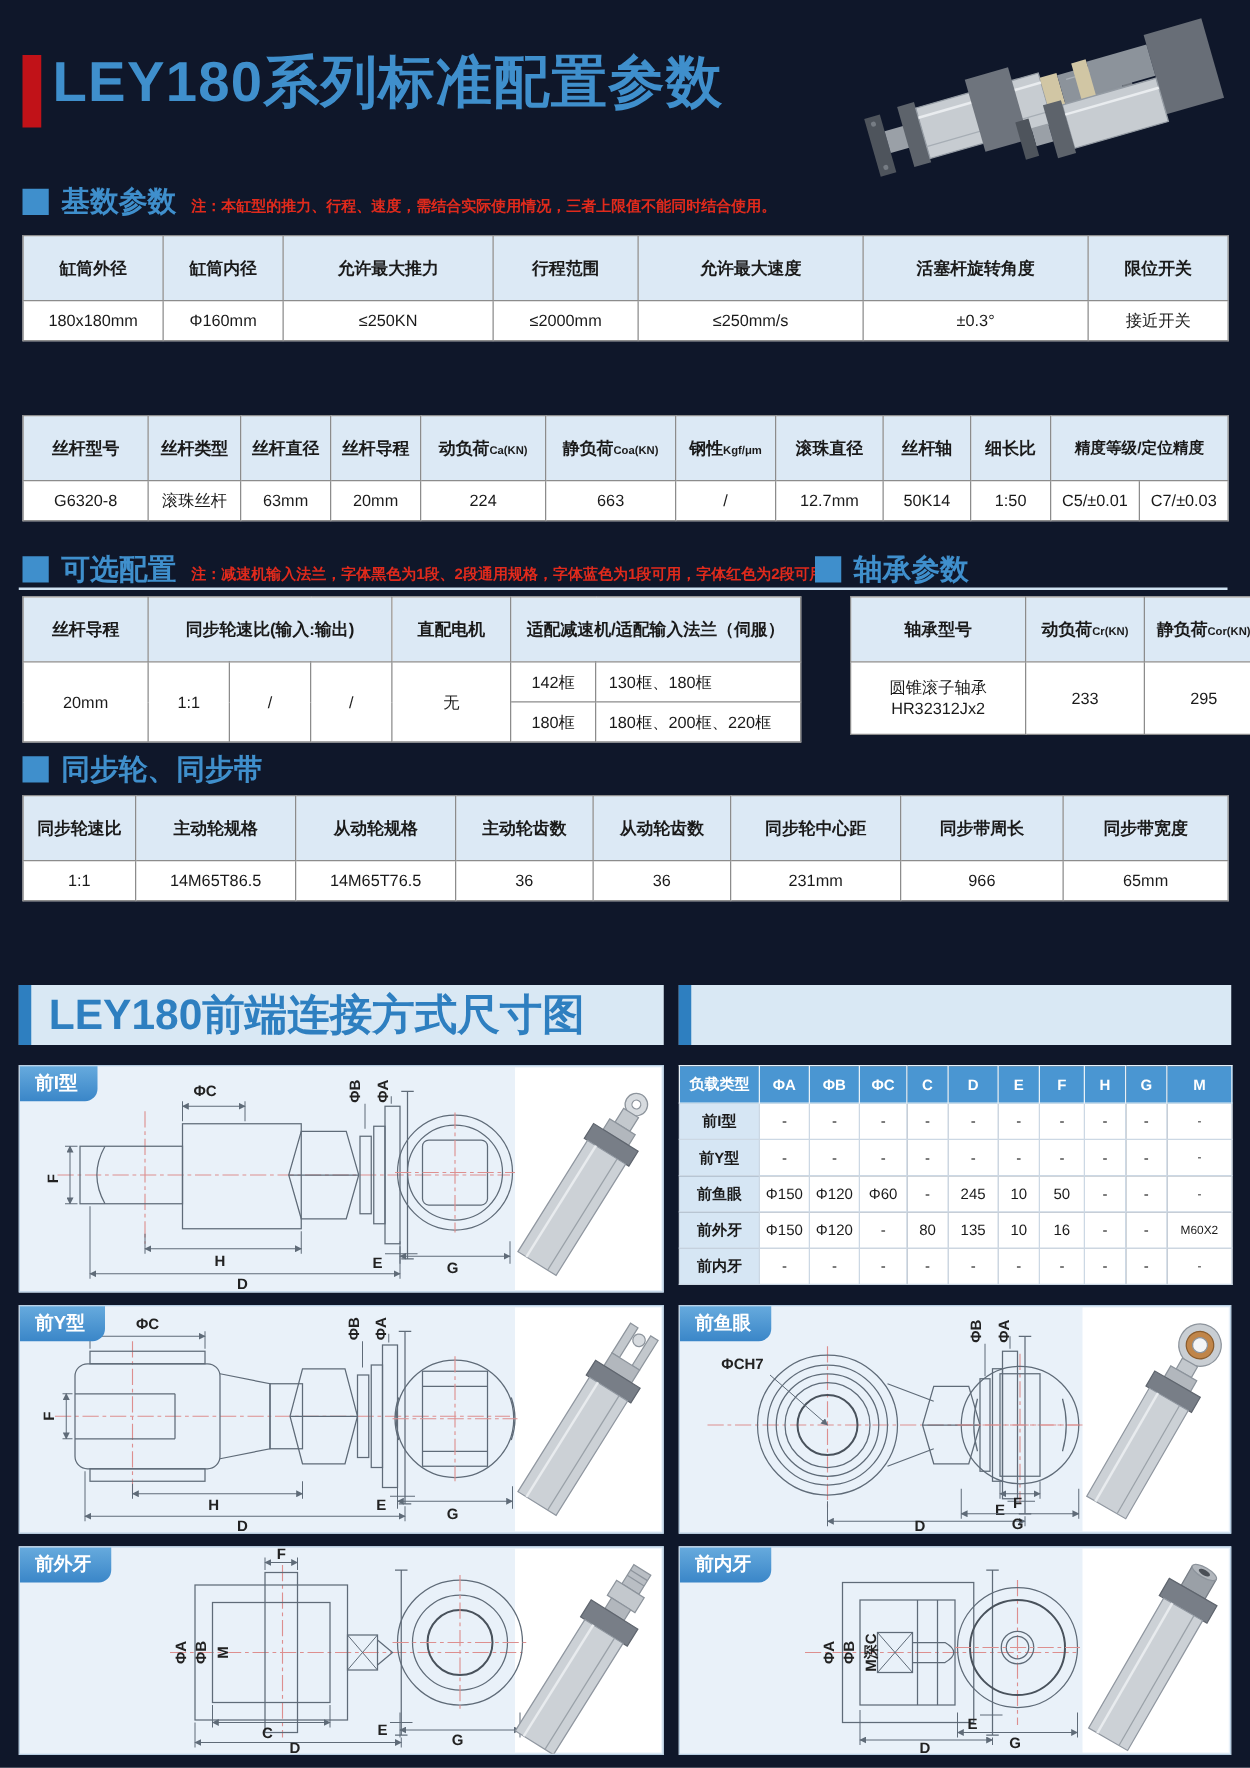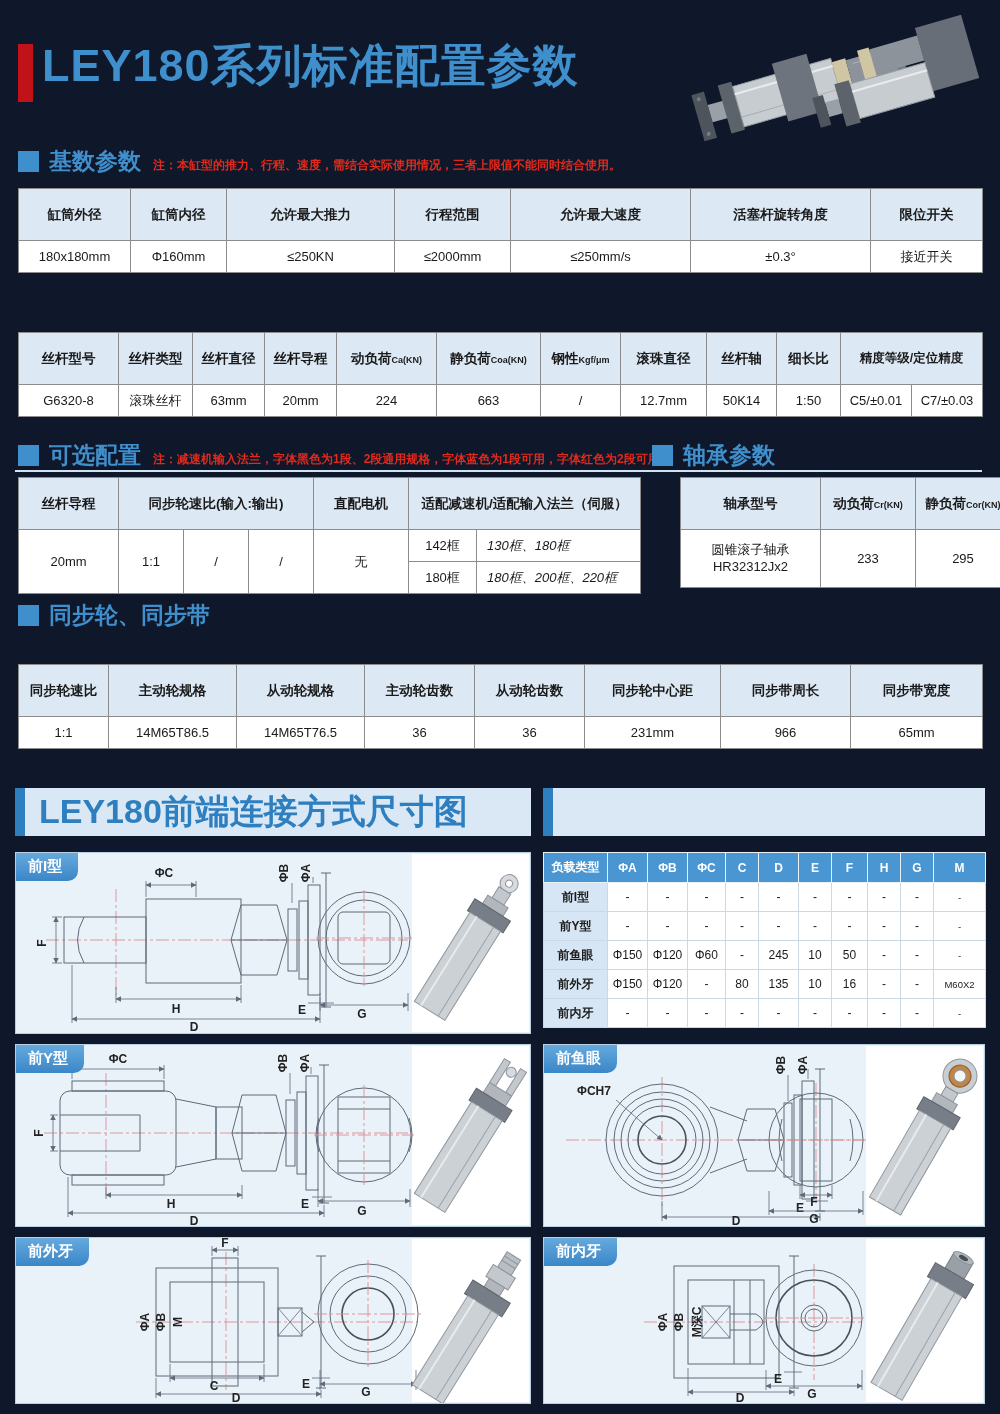--- a/index.html
+++ b/index.html
@@ -19,21 +19,21 @@
   .sec-title { font-size:23px; font-weight:bold; color:#3f8fcc; white-space:nowrap; }
   .sec-note { font-size:12px; font-weight:bold; color:#e02a1c; margin-left:12px; margin-top:8px; white-space:nowrap; }
   .sep-line { position:absolute; left:15px; width:967px; height:2px; background:#cfe2f1; }
 
   
   table.spec { position:absolute; border-collapse:collapse; table-layout:fixed; background:#fff; }
   table.spec th, table.spec td { border:1px solid #8c8c8c; text-align:center; padding:2px 3px; overflow:hidden; }
   table.spec th { background:#dce9f5; font-size:13.5px; font-weight:bold; height:52px; }
   table.spec td { font-size:13px; height:32px; }
   table.spec .sub { font-size:9px; font-weight:bold; }
-  table.spec td.left { text-align:left; padding-left:10px;font-style:italic; }
+  table.spec td.left { text-align:left; padding-left:10px; }
   .two-line { line-height:1.25; font-size:13px; }
 
   
   .banner { position:absolute; top:788px; height:48px; background:#d9e8f4; display:flex; align-items:center; }
   .banner-bar { width:10px; height:48px; background:#2e7fc0; flex:none; }
   .banner-text { font-size:34px; font-weight:bold; color:#2e7fc0; margin-left:14px; white-space:nowrap; }
 
   
   table.dim { position:absolute; left:543px; top:852px; width:442px; border-collapse:collapse; table-layout:fixed; }
   table.dim th { background:#4a96d2; color:#fff; font-size:12px; font-weight:bold; height:30px; border:1px solid #e8f1f8; padding:0; }
@@ -242,21 +242,21 @@
       <td>233</td>
       <td>295</td>
     </tr>
   </tbody>
     </table>
 
   <div class="sec" style="left:18px; top:600px;">
     <div class="sec-square"></div>
     <div class="sec-title">同步轮、同步带</div>
   </div>
-  <table class="spec" style="left:18px; top:664px; width:964px;">
+  <table class="spec" style="left:18px; top:636px; width:964px;">
     <colgroup>
         <col style="width:90px">
         <col style="width:128px">
         <col style="width:128px">
         <col style="width:110px">
         <col style="width:110px">
         <col style="width:136px">
         <col style="width:130px">
         <col style="width:132px">
       </colgroup>

